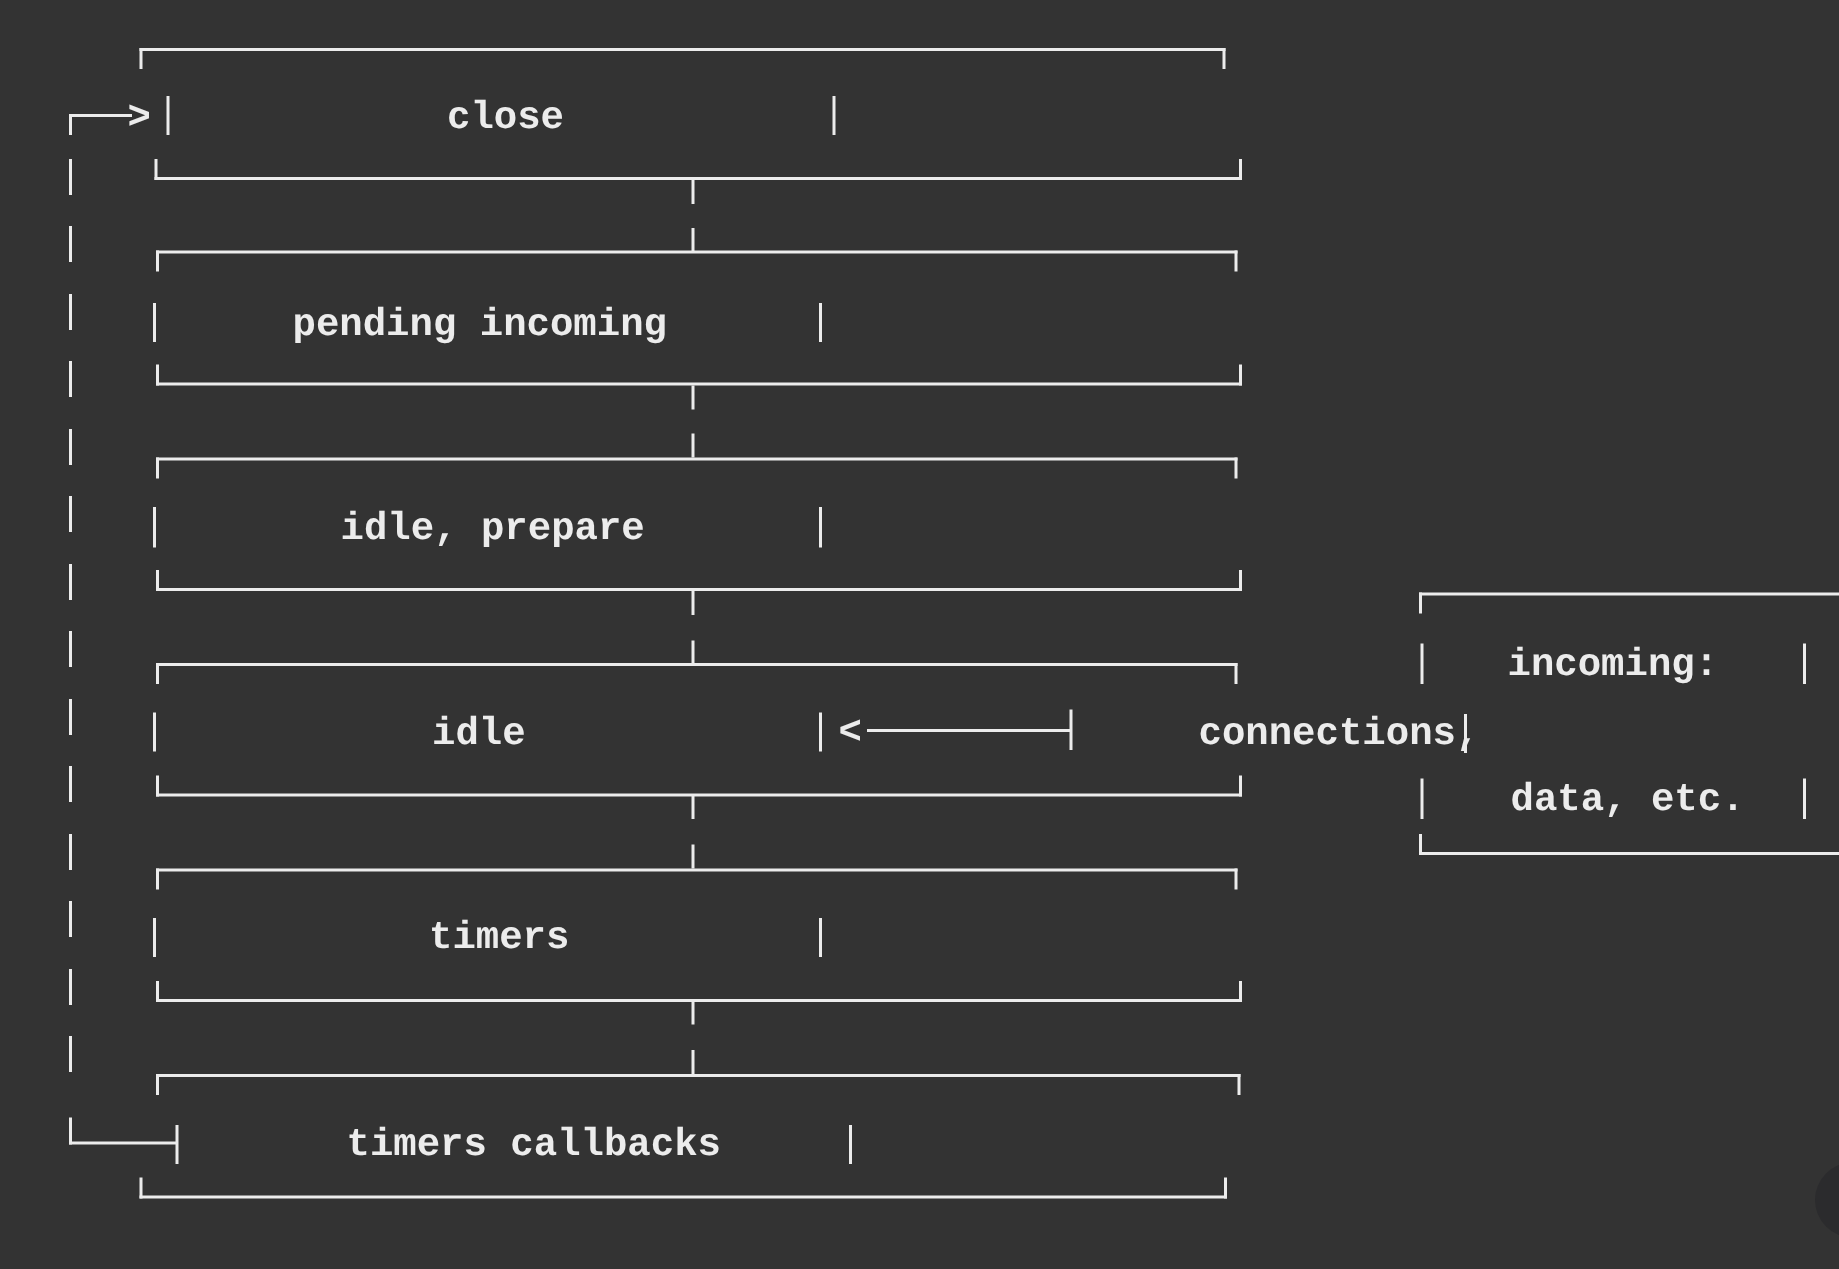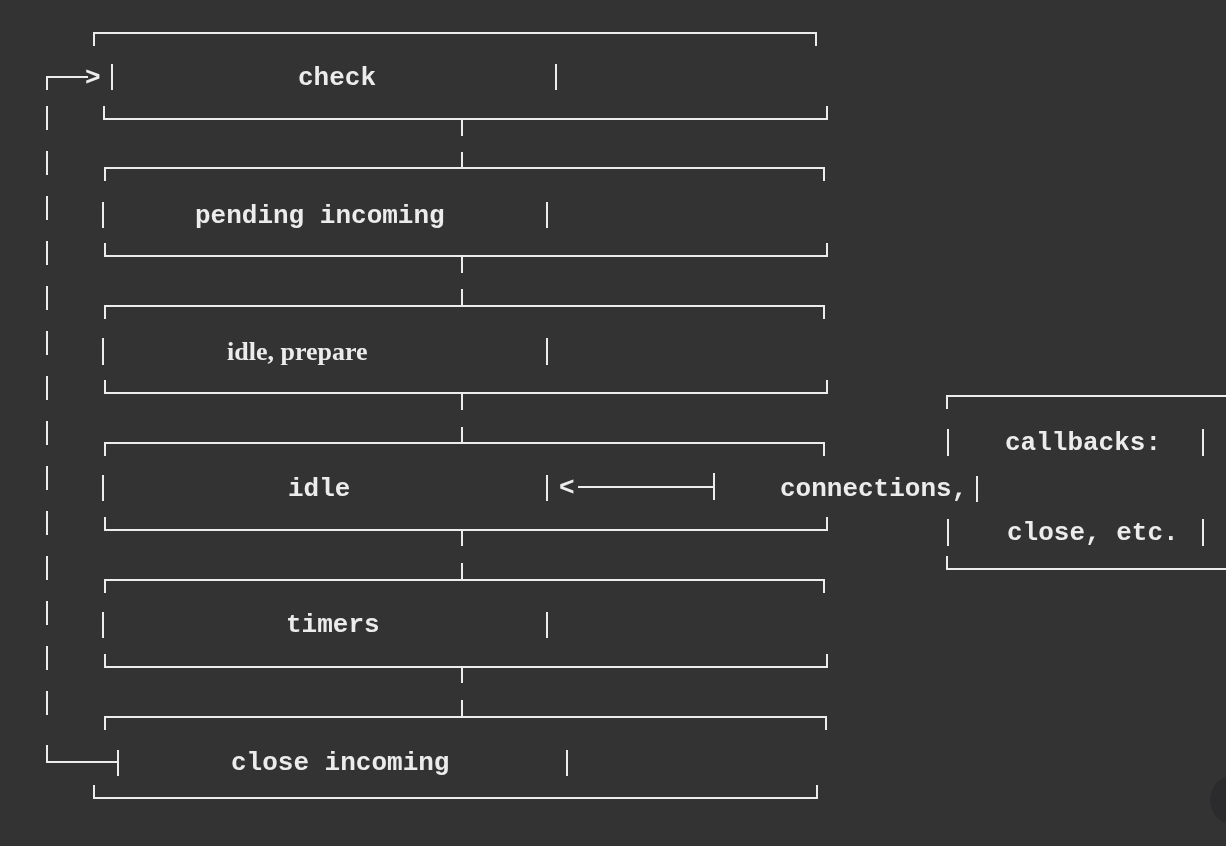--- a/index.html
+++ b/index.html
@@ -47,21 +47,21 @@
     <div class="v" style="left:46px;top:745px;height:18px;"></div>
     <div class="h" style="left:46px;top:761px;width:72px;"></div>
     <div class="v" style="left:117px;top:750px;height:26px;"></div>
   </div>
 
   <div>
     <div class="h" style="left:93px;top:32px;width:724px;"></div>
     <div class="v" style="left:93px;top:32px;height:14px;"></div>
     <div class="v" style="left:815px;top:32px;height:14px;"></div>
     <div class="v" style="left:111px;top:64px;height:26px;"></div>
-    <span class="lb" style="left:298px;top:78px;">check</span>
+    <span class="lb" style="left:298px;top:78px;">close</span>
     <div class="v" style="left:555px;top:64px;height:26px;"></div>
     <div class="h" style="left:103px;top:118px;width:725px;"></div>
     <div class="v" style="left:103px;top:106px;height:14px;"></div>
     <div class="v" style="left:826px;top:106px;height:14px;"></div>
     <div class="v" style="left:461px;top:120px;height:16px;"></div>
     <div class="v" style="left:461px;top:152px;height:16px;"></div>
   </div>
 
   <div>
     <div class="h" style="left:104px;top:167px;width:721px;"></div>
@@ -75,21 +75,21 @@
     <div class="v" style="left:826px;top:243px;height:14px;"></div>
     <div class="v" style="left:461px;top:257px;height:16px;"></div>
     <div class="v" style="left:461px;top:289px;height:16px;"></div>
   </div>
 
   <div>
     <div class="h" style="left:104px;top:305px;width:721px;"></div>
     <div class="v" style="left:104px;top:305px;height:14px;"></div>
     <div class="v" style="left:823px;top:305px;height:14px;"></div>
     <div class="v" style="left:102px;top:338px;height:27px;"></div>
-    <span class="lb" style="left:227px;top:352px;font-family:Liberation Serif, serif;">idle, prepare</span>
+    <span class="lb" style="left:227px;top:352px;">idle, prepare</span>
     <div class="v" style="left:546px;top:338px;height:27px;"></div>
     <div class="h" style="left:104px;top:392px;width:724px;"></div>
     <div class="v" style="left:104px;top:380px;height:14px;"></div>
     <div class="v" style="left:826px;top:380px;height:14px;"></div>
     <div class="v" style="left:461px;top:394px;height:16px;"></div>
     <div class="v" style="left:461px;top:427px;height:16px;"></div>
   </div>
 
   <div>
     <div class="h" style="left:104px;top:442px;width:721px;"></div>
@@ -102,57 +102,57 @@
     <div class="v" style="left:104px;top:517px;height:14px;"></div>
     <div class="v" style="left:826px;top:517px;height:14px;"></div>
     <div class="v" style="left:461px;top:530px;height:16px;"></div>
     <div class="v" style="left:461px;top:563px;height:16px;"></div>
   </div>
 
   <div>
     <span class="lb" style="left:559px;top:488px;">&lt;</span>
     <div class="h" style="left:578px;top:486px;width:136px;"></div>
     <div class="v" style="left:713px;top:473px;height:27px;"></div>
-    <span class="lb" style="left:780px;top:489px;">connections,</span>
+    <span class="lb" style="left:799px;top:489px;">connections,</span>
   </div>
 
   <div>
     <div class="h" style="left:104px;top:579px;width:721px;"></div>
     <div class="v" style="left:104px;top:579px;height:14px;"></div>
     <div class="v" style="left:823px;top:579px;height:14px;"></div>
     <div class="v" style="left:102px;top:612px;height:26px;"></div>
     <span class="lb" style="left:286px;top:625px;">timers</span>
     <div class="v" style="left:546px;top:612px;height:26px;"></div>
     <div class="h" style="left:104px;top:666px;width:724px;"></div>
     <div class="v" style="left:104px;top:654px;height:14px;"></div>
     <div class="v" style="left:826px;top:654px;height:14px;"></div>
     <div class="v" style="left:461px;top:667px;height:16px;"></div>
     <div class="v" style="left:461px;top:700px;height:16px;"></div>
   </div>
 
   <div>
     <div class="h" style="left:104px;top:716px;width:723px;"></div>
     <div class="v" style="left:104px;top:716px;height:14px;"></div>
     <div class="v" style="left:825px;top:716px;height:14px;"></div>
-    <span class="lb" style="left:231px;top:763px;">close incoming</span>
+    <span class="lb" style="left:231px;top:763px;">timers callbacks</span>
     <div class="v" style="left:566px;top:750px;height:26px;"></div>
     <div class="h" style="left:93px;top:797px;width:725px;"></div>
     <div class="v" style="left:93px;top:785px;height:14px;"></div>
     <div class="v" style="left:816px;top:785px;height:14px;"></div>
   </div>
 
   <div>
     <div class="h" style="left:946px;top:395px;width:280px;"></div>
     <div class="v" style="left:946px;top:395px;height:14px;"></div>
     <div class="v" style="left:947px;top:429px;height:27px;"></div>
-    <span class="lb" style="left:1005px;top:443px;">callbacks:</span>
+    <span class="lb" style="left:1005px;top:443px;">incoming:</span>
     <div class="v" style="left:1202px;top:429px;height:27px;"></div>
     <div class="v" style="left:976px;top:476px;height:26px;"></div>
     <div class="v" style="left:947px;top:519px;height:27px;"></div>
-    <span class="lb" style="left:1007px;top:533px;">close, etc.</span>
+    <span class="lb" style="left:1007px;top:533px;">data, etc.</span>
     <div class="v" style="left:1202px;top:519px;height:27px;"></div>
     <div class="h" style="left:946px;top:568px;width:280px;"></div>
     <div class="v" style="left:946px;top:556px;height:14px;"></div>
   </div>
 
   <div class="circle"></div>
 
 </div>
 
 </body></html>

